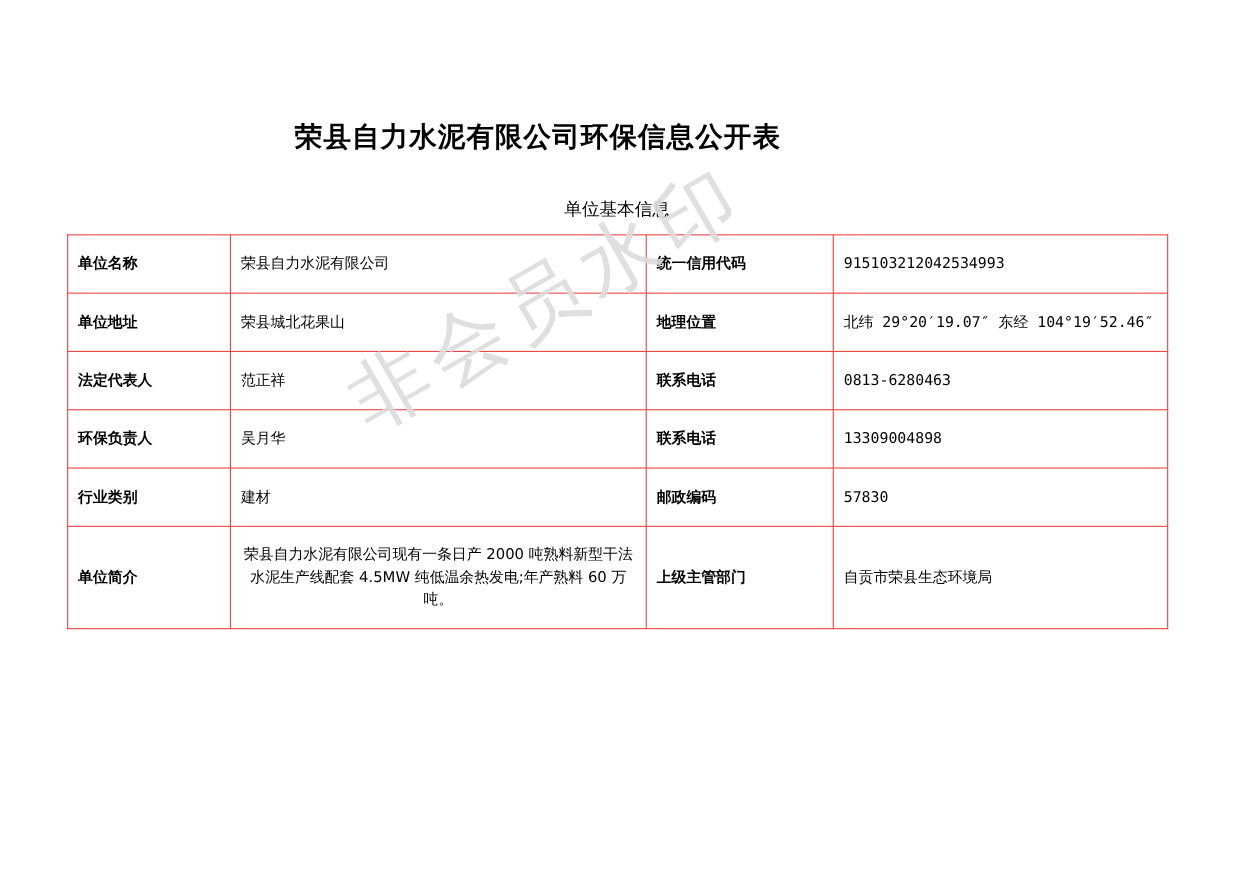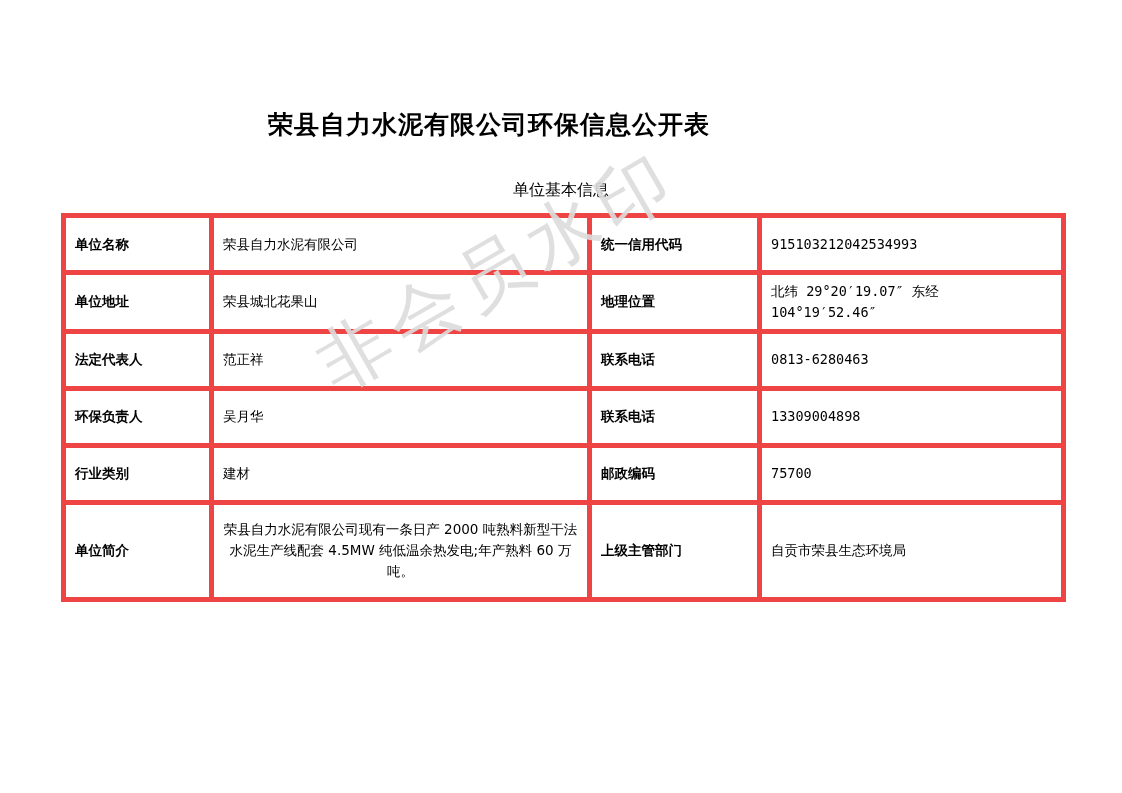--- a/index.html
+++ b/index.html
@@ -53,21 +53,21 @@
   table.info {
     position: absolute;
     left: 61px;
     top: 213px;
     width: 1000px;
     border-collapse: collapse;
     table-layout: fixed;
     z-index: 2;
   }
   table.info td {
-    border: 5px solid #ef4444;
+    border: 1px solid #ef4444;
     padding: 6px 9px;
     font-size: 13.5px;
     color: #000;
     vertical-align: middle;
     line-height: 1.55;
     background: transparent;
   }
   td.label {
     font-weight: bold;
     font-size: 13.5px;
@@ -128,21 +128,21 @@
       <tr class="r-std">
         <td class="label">环保负责人</td>
         <td>吴月华</td>
         <td class="label">联系电话</td>
         <td class="val-mono">13309004898</td>
       </tr>
       <tr class="r-std">
         <td class="label">行业类别</td>
         <td>建材</td>
         <td class="label">邮政编码</td>
-        <td class="val-mono">75700</td>
+        <td class="val-mono">57830</td>
       </tr>
       <tr class="r-intro">
         <td class="label">单位简介</td>
         <td class="intro-text">荣县自力水泥有限公司现有一条日产 2000 吨熟料新型干法水泥生产线配套 4.5MW 纯低温余热发电;年产熟料 60 万吨。</td>
         <td class="label">上级主管部门</td>
         <td>自贡市荣县生态环境局</td>
       </tr>
     </tbody>
   </table>
 

